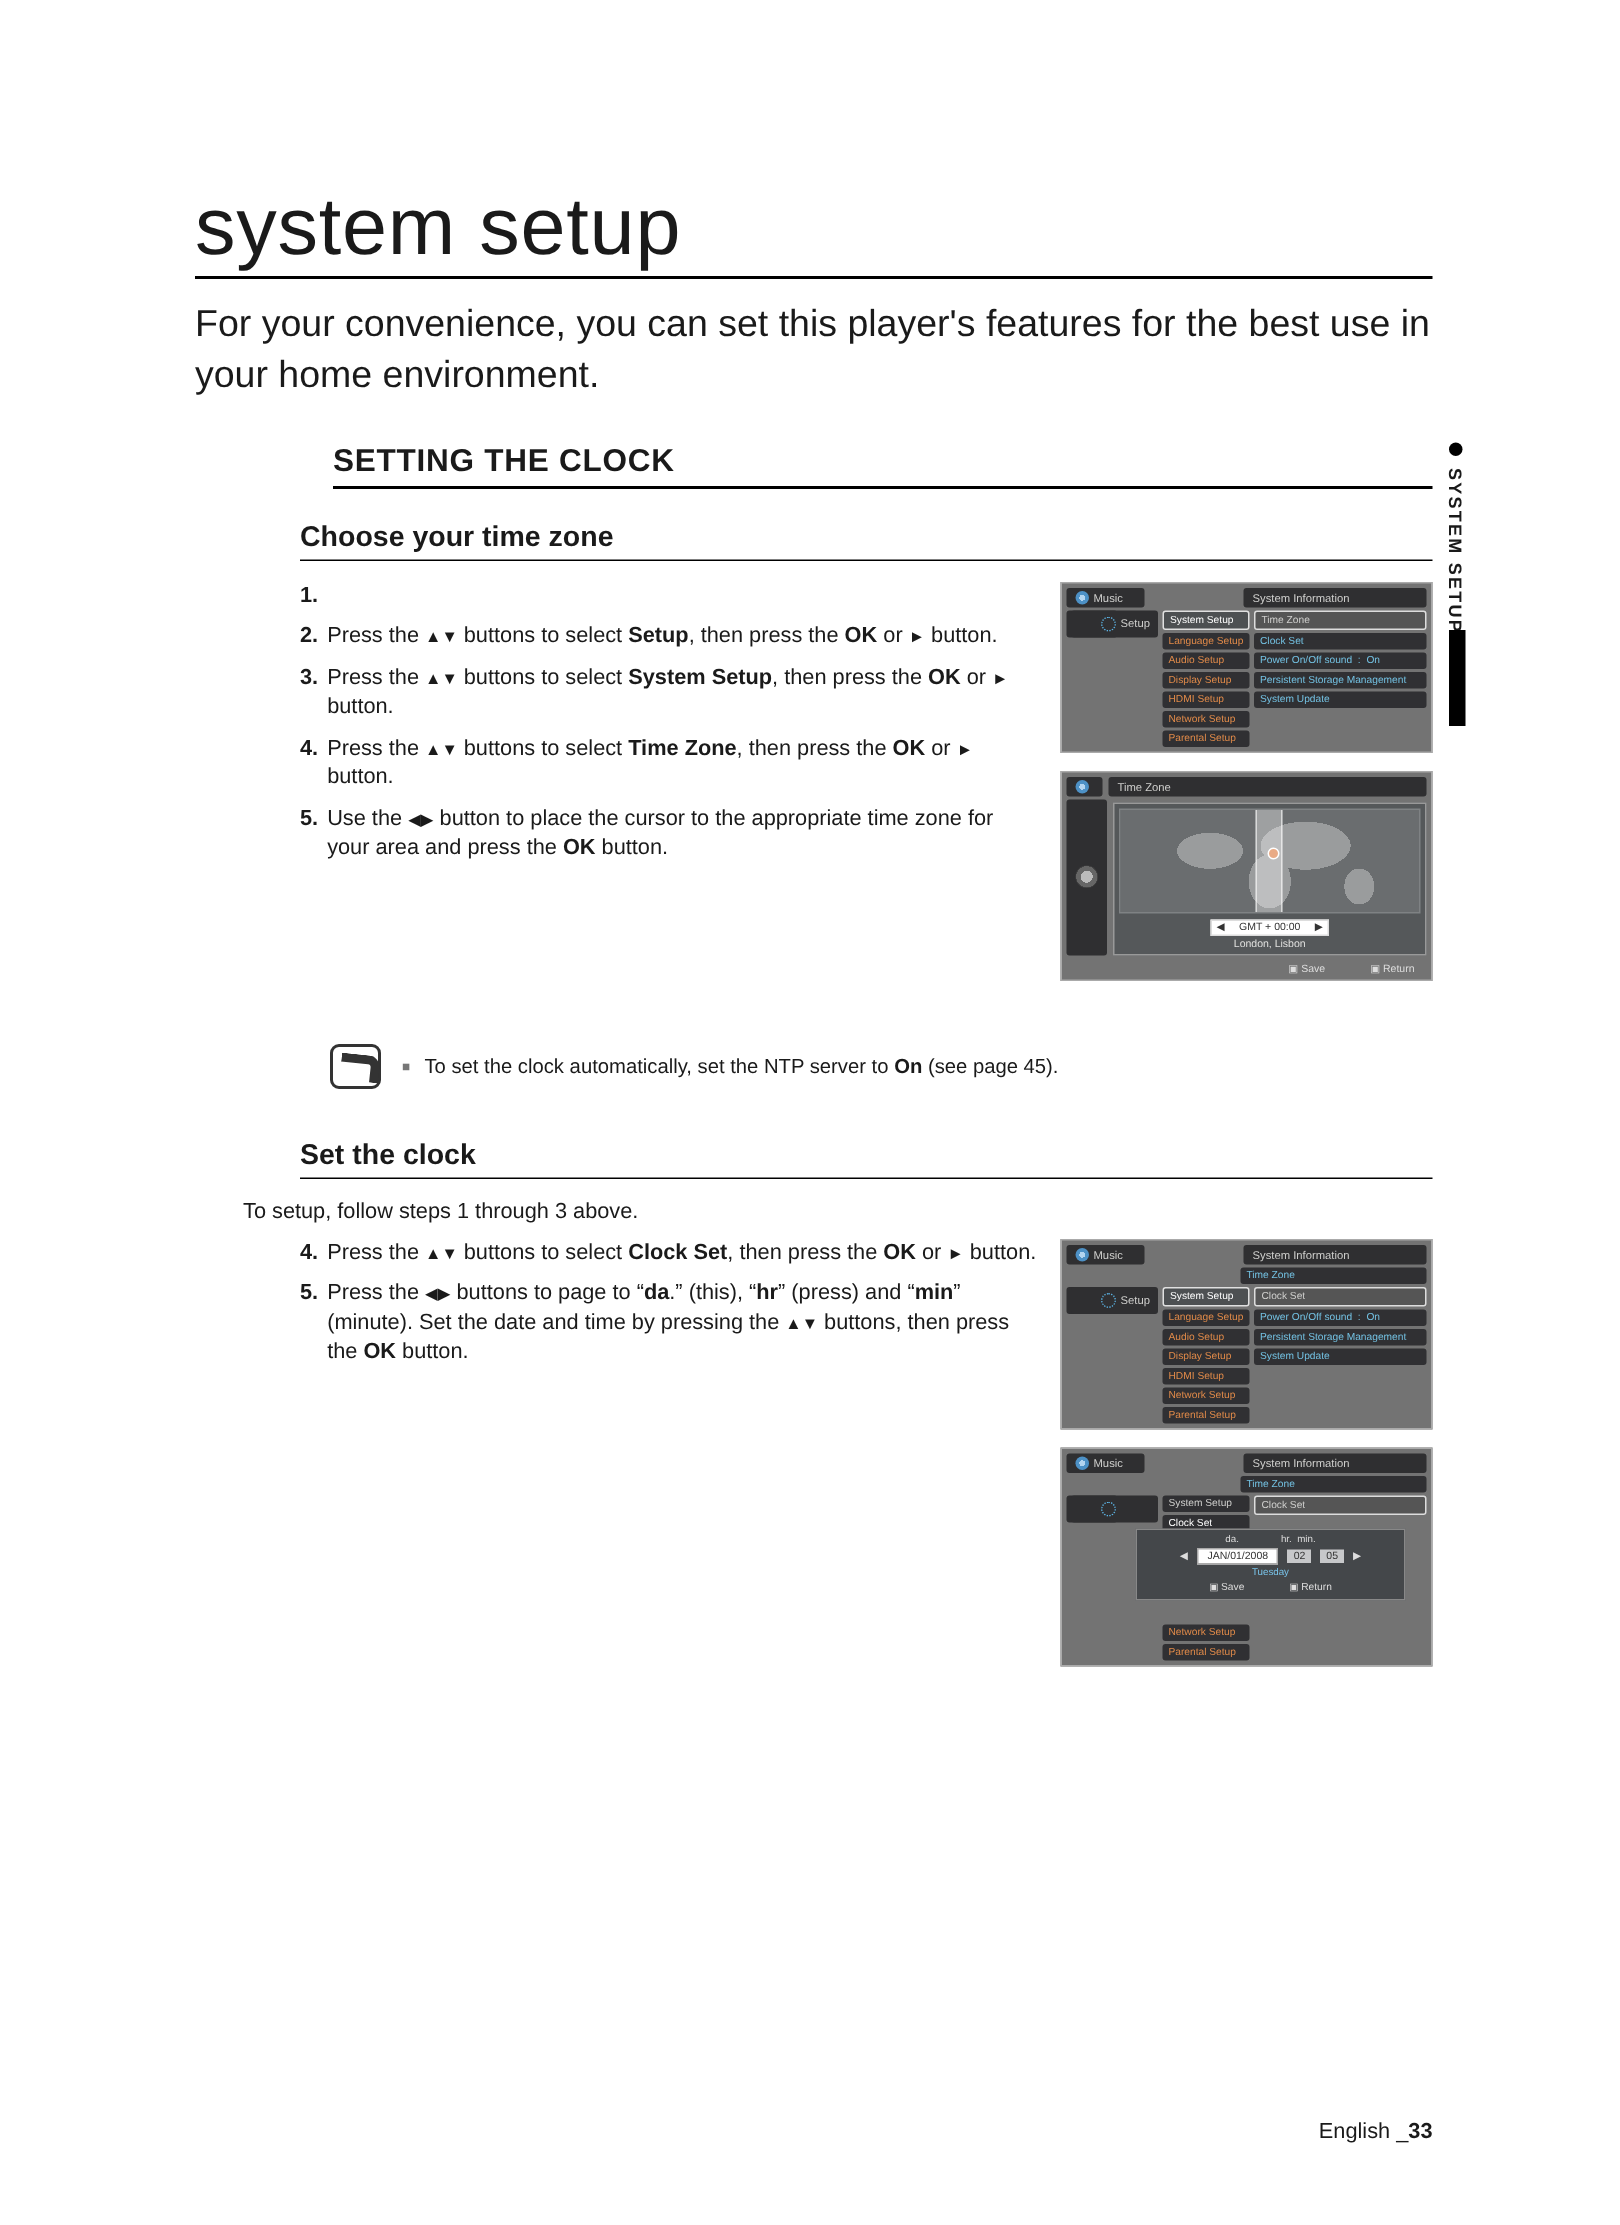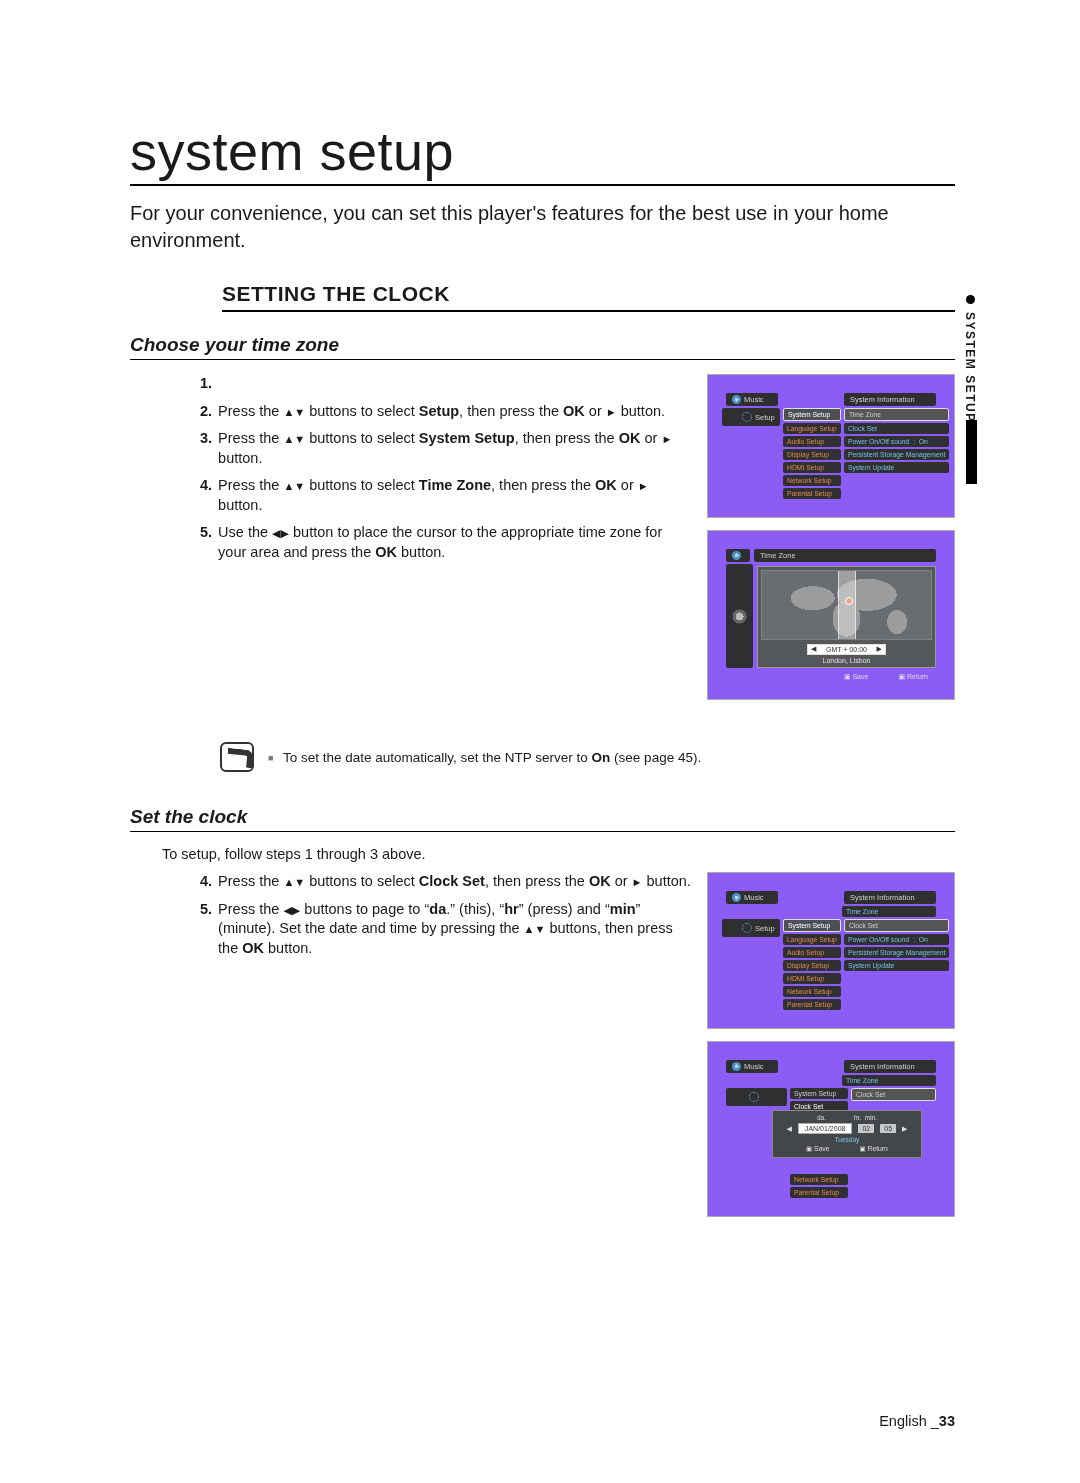--- a/index.html
+++ b/index.html
@@ -18,41 +18,41 @@
   }
   .title {
     font-size: 54px;
     font-weight: 300;
     letter-spacing: 0.5px;
     border-bottom: 2px solid #000;
     padding-bottom: 2px;
     margin-bottom: 14px;
   }
   .intro {
-    font-size: 20px;
+    font-size: 25px;
     line-height: 1.35;
     font-weight: 300;
     margin-bottom: 28px;
   }
   .section-h1 {
     font-size: 21px;
     font-weight: bold;
     letter-spacing: 0.5px;
     border-bottom: 2px solid #000;
     padding-bottom: 4px;
     margin-bottom: 22px;
     margin-left: 92px;
   }
   .section-h2 {
     font-size: 19px;
     font-weight: bold;
     border-bottom: 1.5px solid #000;
     padding-bottom: 3px;
     margin-bottom: 14px;
-    font-style: italic;
+    margin-left: 70px;
   }
   .two-col {
     display: flex;
     gap: 16px;
     margin-left: 70px;
   }
   .left-col { flex: 1 1 auto; }
   .right-col { width: 248px; flex: none; }
   ol.steps {
     list-style: none;
@@ -127,22 +127,22 @@
     border-right: 6px solid #333;
     border-top-right-radius: 8px;
     transform: rotate(6deg);
   }
   .note .sq { font-size: 9px; color: #777; display: inline-block; margin-right: 6px; transform: translateY(-1px);}
   .note .sq::before { content: "■"; }
 
   
   .shot {
     border: 1px solid #aaa;
-    background: #8b5cf6;
-    padding: 18px;
+    background: #737373;
+    padding: 3px;
     margin-bottom: 12px;
     font-size: 7.5px;
     color: #e8e7e4;
   }
   .shot .bar {
     display: flex;
     gap: 4px;
     margin-bottom: 2px;
   }
   .pill {
@@ -365,21 +365,21 @@
           <span>Return</span>
         </div>
       </div>
     </div>
   </div>
 
   <div class="note">
     <div class="note-icon"></div>
     <div>
       <span class="sq"></span>
-      <span>To set the date automatically, set the NTP server to </span><b>On</b><span> (see page 45).</span>
+      <span>To set the clock automatically, set the NTP server to </span><b>On</b><span> (see page 45).</span>
     </div>
   </div>
 
   <div class="section-h2">Set the clock</div>
   <div class="lead-line">To setup, follow steps 1 through 3 above.</div>
 
   <div class="two-col">
     <div class="left-col">
       <ol class="steps">
         <li>

